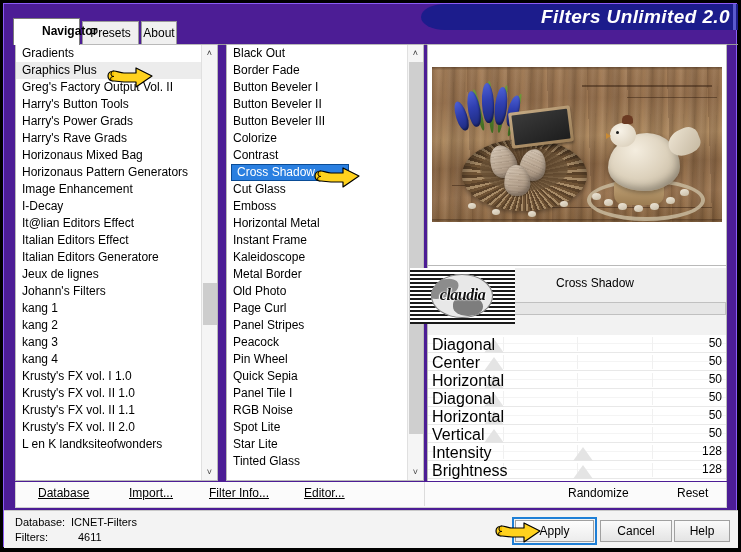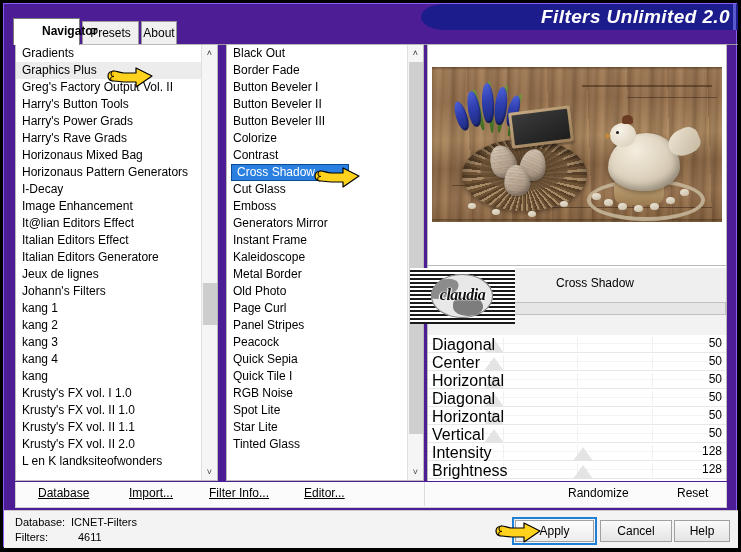--- a/index.html
+++ b/index.html
@@ -551,32 +551,31 @@
     <div class="panel listbox" id="left-list">
       <div class="list-inner" id="left-list-inner">
           <div class="li">Gradients</div>
           <div class="li hl">Graphics Plus</div>
           <div class="li">Greg's Factory Output Vol. II</div>
           <div class="li">Harry's Button Tools</div>
           <div class="li">Harry's Power Grads</div>
           <div class="li">Harry's Rave Grads</div>
           <div class="li">Horizonaus Mixed Bag</div>
           <div class="li">Horizonaus Pattern Generators</div>
+          <div class="li">Image Enhancement</div>
           <div class="li">I-Decay</div>
-          <div class="li">Image Enhancement</div>
           <div class="li">It@lian Editors Effect</div>
           <div class="li">Italian Editors Effect</div>
           <div class="li">Italian Editors Generatore</div>
           <div class="li">Jeux de lignes</div>
           <div class="li">Johann's Filters</div>
           <div class="li">kang 1</div>
           <div class="li">kang 2</div>
           <div class="li">kang 3</div>
           <div class="li">kang 4</div>
-          <div class="li">kang</div>
           <div class="li">Krusty's FX vol. I 1.0</div>
           <div class="li">Krusty's FX vol. II 1.0</div>
           <div class="li">Krusty's FX vol. II 1.1</div>
           <div class="li">Krusty's FX vol. II 2.0</div>
           <div class="li">L en K landksiteofwonders</div>
         </div>
       <div class="sb">
         <div class="sb-btn sb-up">˄</div>
         <div class="sb-thumb" style="top:238px;height:42px;"></div>
         <div class="sb-btn sb-dn">˅</div>
@@ -588,30 +587,31 @@
           <div class="li">Black Out</div>
           <div class="li">Border Fade</div>
           <div class="li">Button Beveler I</div>
           <div class="li">Button Beveler II</div>
           <div class="li">Button Beveler III</div>
           <div class="li">Colorize</div>
           <div class="li">Contrast</div>
           <div class="li sel-row"><span class="li sel" style="height: 17px;">Cross Shadow</span></div>
           <div class="li">Cut Glass</div>
           <div class="li">Emboss</div>
-          <div class="li">Generators Mirror</div>
+          <div class="li">Horizontal Metal</div>
           <div class="li">Instant Frame</div>
           <div class="li">Kaleidoscope</div>
           <div class="li">Metal Border</div>
           <div class="li">Old Photo</div>
           <div class="li">Page Curl</div>
           <div class="li">Panel Stripes</div>
           <div class="li">Peacock</div>
+          <div class="li">Pin Wheel</div>
           <div class="li">Quick Sepia</div>
-          <div class="li">Quick Tile I</div>
+          <div class="li">Panel Tile I</div>
           <div class="li">RGB Noise</div>
           <div class="li">Spot Lite</div>
           <div class="li">Star Lite</div>
           <div class="li">Tinted Glass</div>
         </div>
       <div class="sb">
         <div class="sb-btn sb-up">˄</div>
         <div class="sb-thumb light" style="top:17px;height:372px;"></div>
         <div class="sb-btn sb-dn">˅</div>
       </div>

